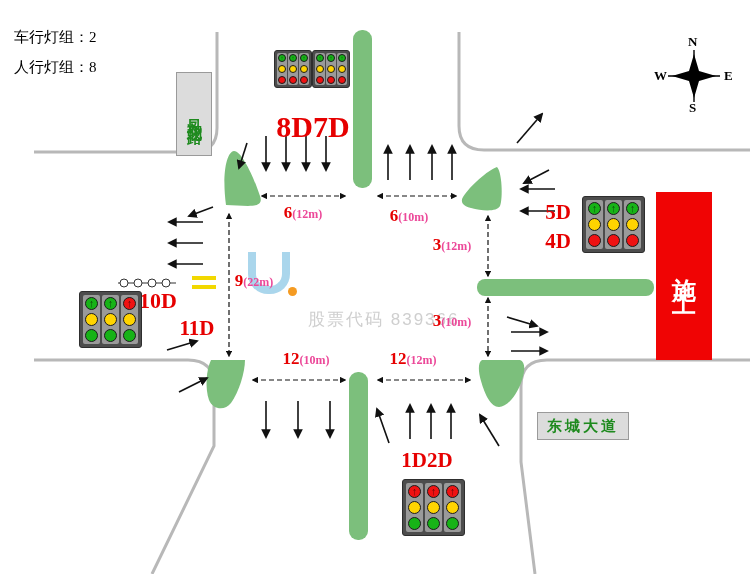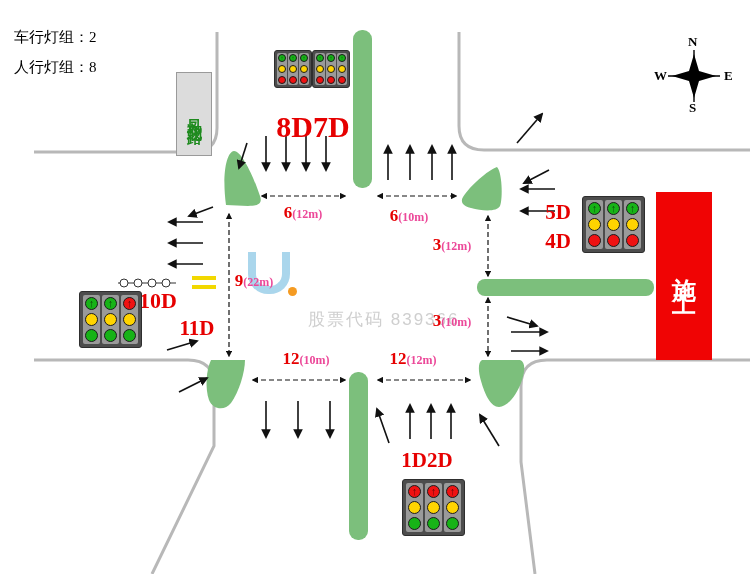--- a/index.html
+++ b/index.html
@@ -138,20 +138,23 @@
   <div class="hdr" style="top:58px">人行灯组：8</div>
 
   <div class="compassL" style="left:688px;top:34px">N</div>
   <div class="compassL" style="left:689px;top:100px">S</div>
   <div class="compassL" style="left:654px;top:68px">W</div>
   <div class="compassL" style="left:724px;top:68px">E</div>
 
   <div class="signbox" style="left:176px;top:72px;width:34px;height:82px">
     <span class="sign-text vtext">凤翔北路</span>
   </div>
+  <div class="signbox" style="left:537px;top:412px;width:90px;height:26px">
+    <span class="sign-text" style="letter-spacing:3px">东城大道</span>
+  </div>
 
   <div class="construction">
     <span>施工</span>
   </div>
 
 <div class="meas" style="left: 303px; top: 203px;"><span class="num">6</span><span class="det">(12m)</span></div>
     <div class="meas" style="left: 409px; top: 206px;"><span class="num">6</span><span class="det">(10m)</span></div>
     <div class="meas" style="left: 452px; top: 235px;"><span class="num">3</span><span class="det">(12m)</span></div>
     <div class="meas" style="left: 254px; top: 271px;"><span class="num">9</span><span class="det">(22m)</span></div>
     <div class="meas" style="left: 452px; top: 311px;"><span class="num">3</span><span class="det">(10m)</span></div>

